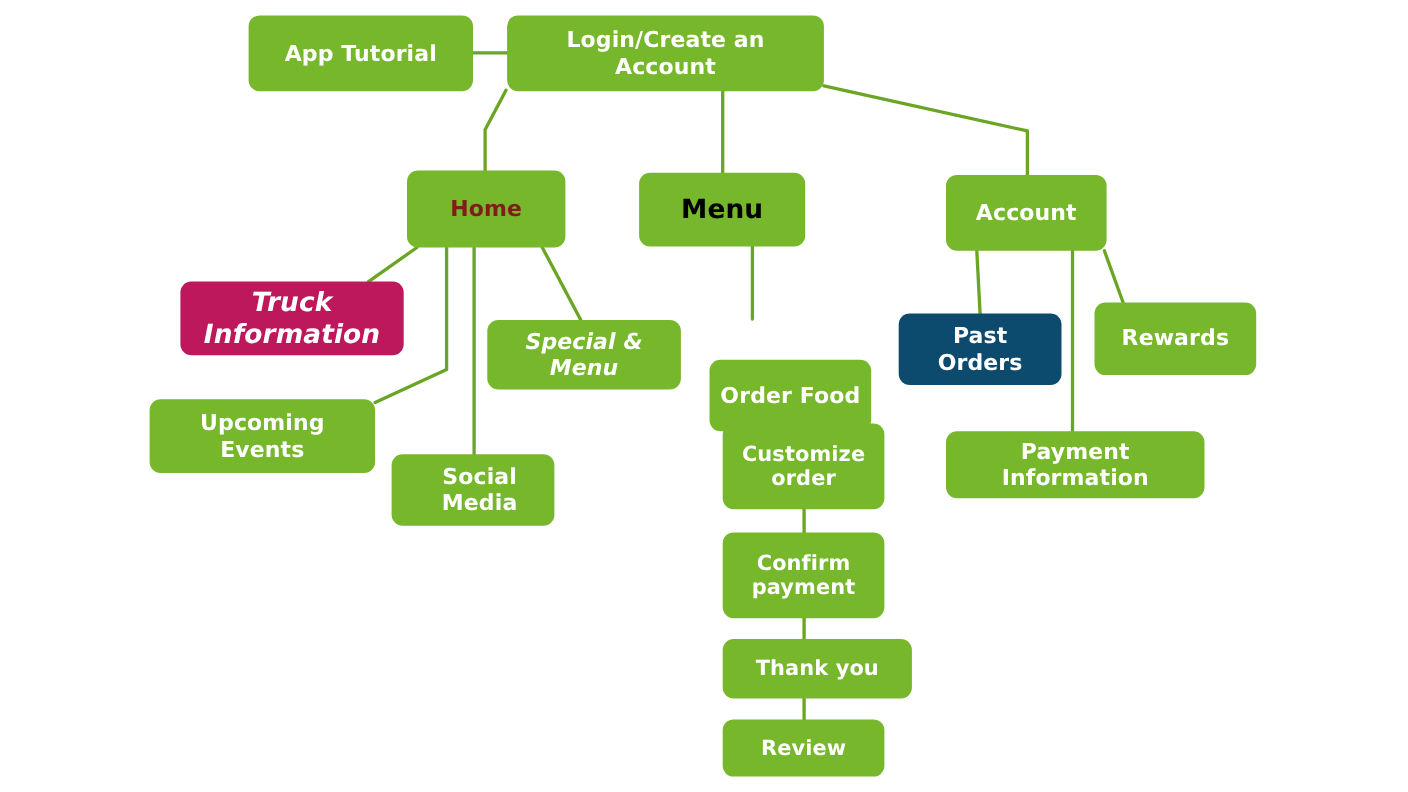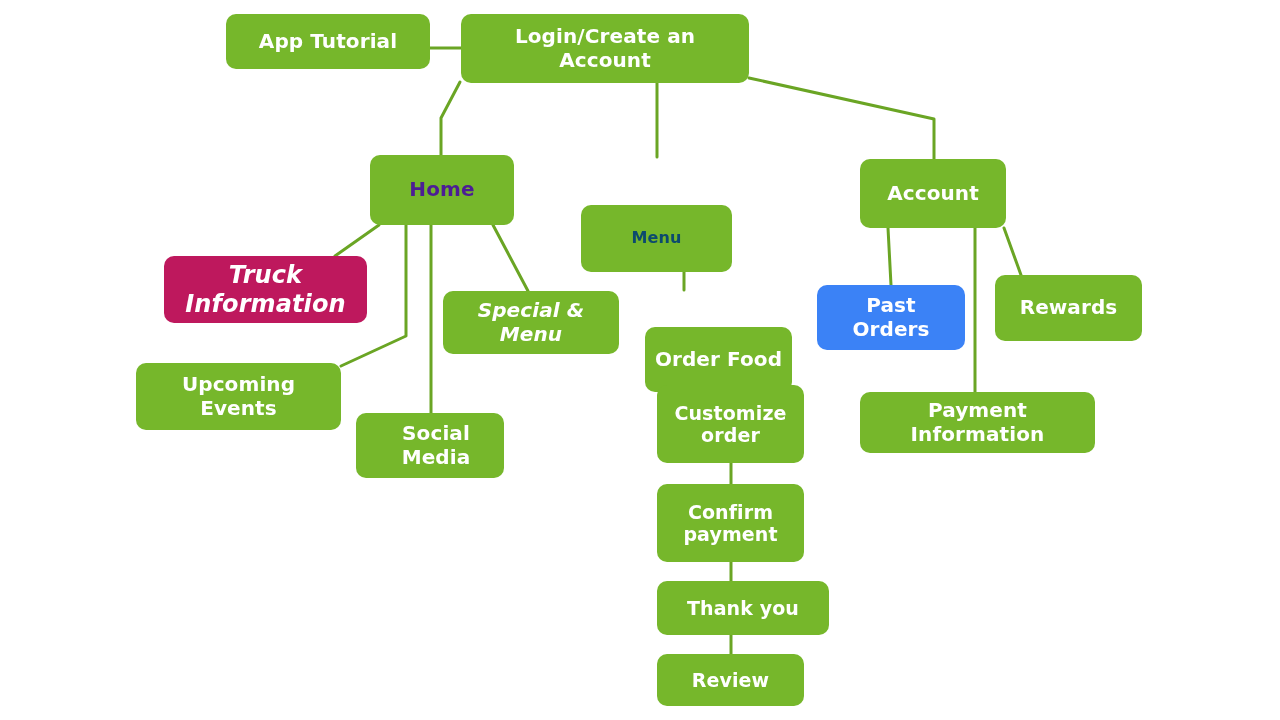--- a/index.html
+++ b/index.html
@@ -63,34 +63,34 @@
       <polyline points="731,355 731,385" fill="none" stroke="#6aa524" stroke-width="3" stroke-linecap="round" stroke-linejoin="round"></polyline>
       <polyline points="731,463 731,484" fill="none" stroke="#6aa524" stroke-width="3" stroke-linecap="round" stroke-linejoin="round"></polyline>
       <polyline points="731,562 731,581" fill="none" stroke="#6aa524" stroke-width="3" stroke-linecap="round" stroke-linejoin="round"></polyline>
       <polyline points="731,635 731,654" fill="none" stroke="#6aa524" stroke-width="3" stroke-linecap="round" stroke-linejoin="round"></polyline>
       <polyline points="888,228 891,285" fill="none" stroke="#6aa524" stroke-width="3" stroke-linecap="round" stroke-linejoin="round"></polyline>
       <polyline points="975,228 975,392" fill="none" stroke="#6aa524" stroke-width="3" stroke-linecap="round" stroke-linejoin="round"></polyline>
       <polyline points="1004,228 1021,275" fill="none" stroke="#6aa524" stroke-width="3" stroke-linecap="round" stroke-linejoin="round"></polyline>
     </svg>
 
   <div id="node-layer">
-      <div class="node" style="left: 226px; top: 14px; width: 204px; height: 55px; font-size: 20px; background: rgb(118, 183, 43); color: rgb(255, 255, 255);">App Tutorial</div>
+      <div class="node" style="left: 226px; top: 14px; width: 204px; height: 69px; font-size: 20px; background: rgb(118, 183, 43); color: rgb(255, 255, 255);">App Tutorial</div>
       <div class="node" style="left: 461px; top: 14px; width: 288px; height: 69px; font-size: 20px; background: rgb(118, 183, 43); color: rgb(255, 255, 255);">Login/Create an Account</div>
-      <div class="node" style="left: 370px; top: 155px; width: 144px; height: 70px; font-size: 20px; background: rgb(118, 183, 43); color: #4c1d95;">Home</div>
-      <div class="node" style="left: 581px; top: 157px; width: 151px; height: 67px; font-size: 16px; background: rgb(118, 183, 43); color: #0c4a6e; margin-top: 48px;">Menu</div>
+      <div class="node" style="left: 370px; top: 155px; width: 144px; height: 70px; font-size: 20px; background: rgb(118, 183, 43); color: #7f1d1d;">Home</div>
+      <div class="node" style="left: 581px; top: 157px; width: 151px; height: 67px; font-size: 24px; background: rgb(118, 183, 43); color: #000000;">Menu</div>
       <div class="node" style="left: 860px; top: 159px; width: 146px; height: 69px; font-size: 20px; background: rgb(118, 183, 43); color: rgb(255, 255, 255);">Account</div>
       <div class="node" style="left: 164px; top: 256px; width: 203px; height: 67px; font-size: 24px; background: #be185d; color: rgb(255, 255, 255); font-style: italic;">Truck Information</div>
       <div class="node" style="left: 443px; top: 291px; width: 176px; height: 63px; font-size: 20px; background: rgb(118, 183, 43); color: rgb(255, 255, 255); font-style: italic;">Special &amp; Menu</div>
       <div class="node" style="left: 136px; top: 363px; width: 205px; height: 67px; font-size: 20px; background: rgb(118, 183, 43); color: rgb(255, 255, 255);">Upcoming Events</div>
       <div class="node" style="left: 356px; top: 413px; width: 148px; height: 65px; font-size: 20px; background: rgb(118, 183, 43); color: rgb(255, 255, 255); padding-left: 20px;">Social Media</div>
       <div class="node" style="left: 645px; top: 290px; width: 147px; height: 65px; font-size: 20px; background: rgb(118, 183, 43); color: rgb(255, 255, 255); margin-top: 37px;">Order Food</div>
       <div class="node" style="left: 657px; top: 385px; width: 147px; height: 78px; font-size: 19px; background: rgb(118, 183, 43); color: rgb(255, 255, 255);">Customize
 order</div>
       <div class="node" style="left: 657px; top: 484px; width: 147px; height: 78px; font-size: 19px; background: rgb(118, 183, 43); color: rgb(255, 255, 255);">Confirm
 payment</div>
       <div class="node" style="left: 657px; top: 581px; width: 172px; height: 54px; font-size: 19px; background: rgb(118, 183, 43); color: rgb(255, 255, 255);">Thank you</div>
       <div class="node" style="left: 657px; top: 654px; width: 147px; height: 52px; font-size: 19px; background: rgb(118, 183, 43); color: rgb(255, 255, 255);">Review</div>
-      <div class="node" style="left: 817px; top: 285px; width: 148px; height: 65px; font-size: 20px; background: #3b82f6; color: rgb(255, 255, 255);">Past Orders</div>
+      <div class="node" style="left: 817px; top: 285px; width: 148px; height: 65px; font-size: 20px; background: #0c4a6e; color: rgb(255, 255, 255);">Past Orders</div>
       <div class="node" style="left: 995px; top: 275px; width: 147px; height: 66px; font-size: 20px; background: rgb(118, 183, 43); color: rgb(255, 255, 255);">Rewards</div>
       <div class="node" style="left: 860px; top: 392px; width: 235px; height: 61px; font-size: 20px; background: rgb(118, 183, 43); color: rgb(255, 255, 255);">Payment Information</div>
     </div>
 
 </div>
 
 </body></html>

